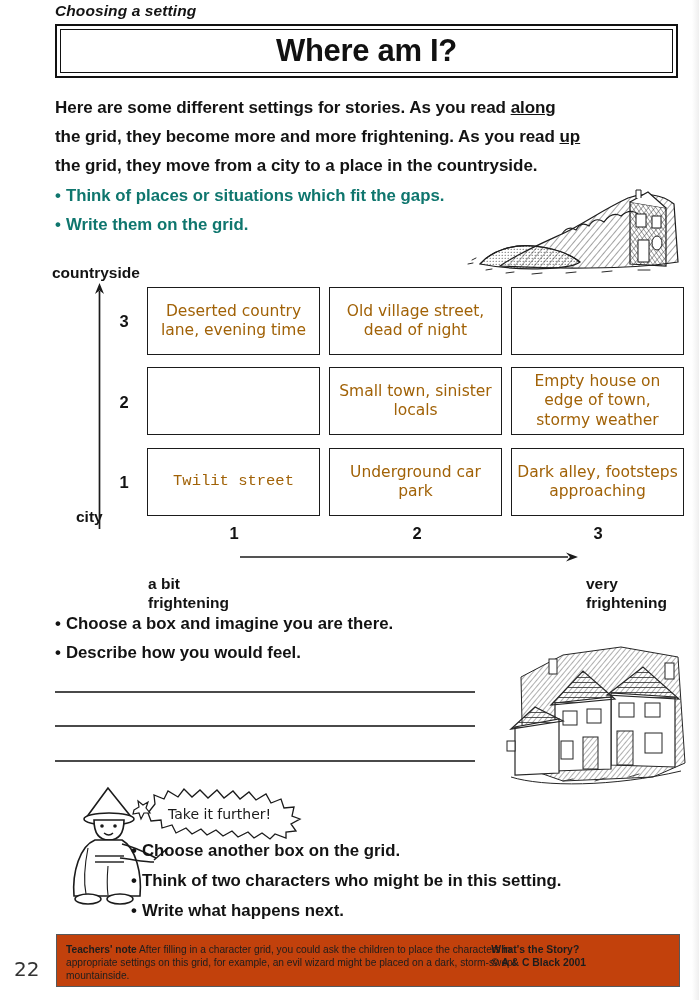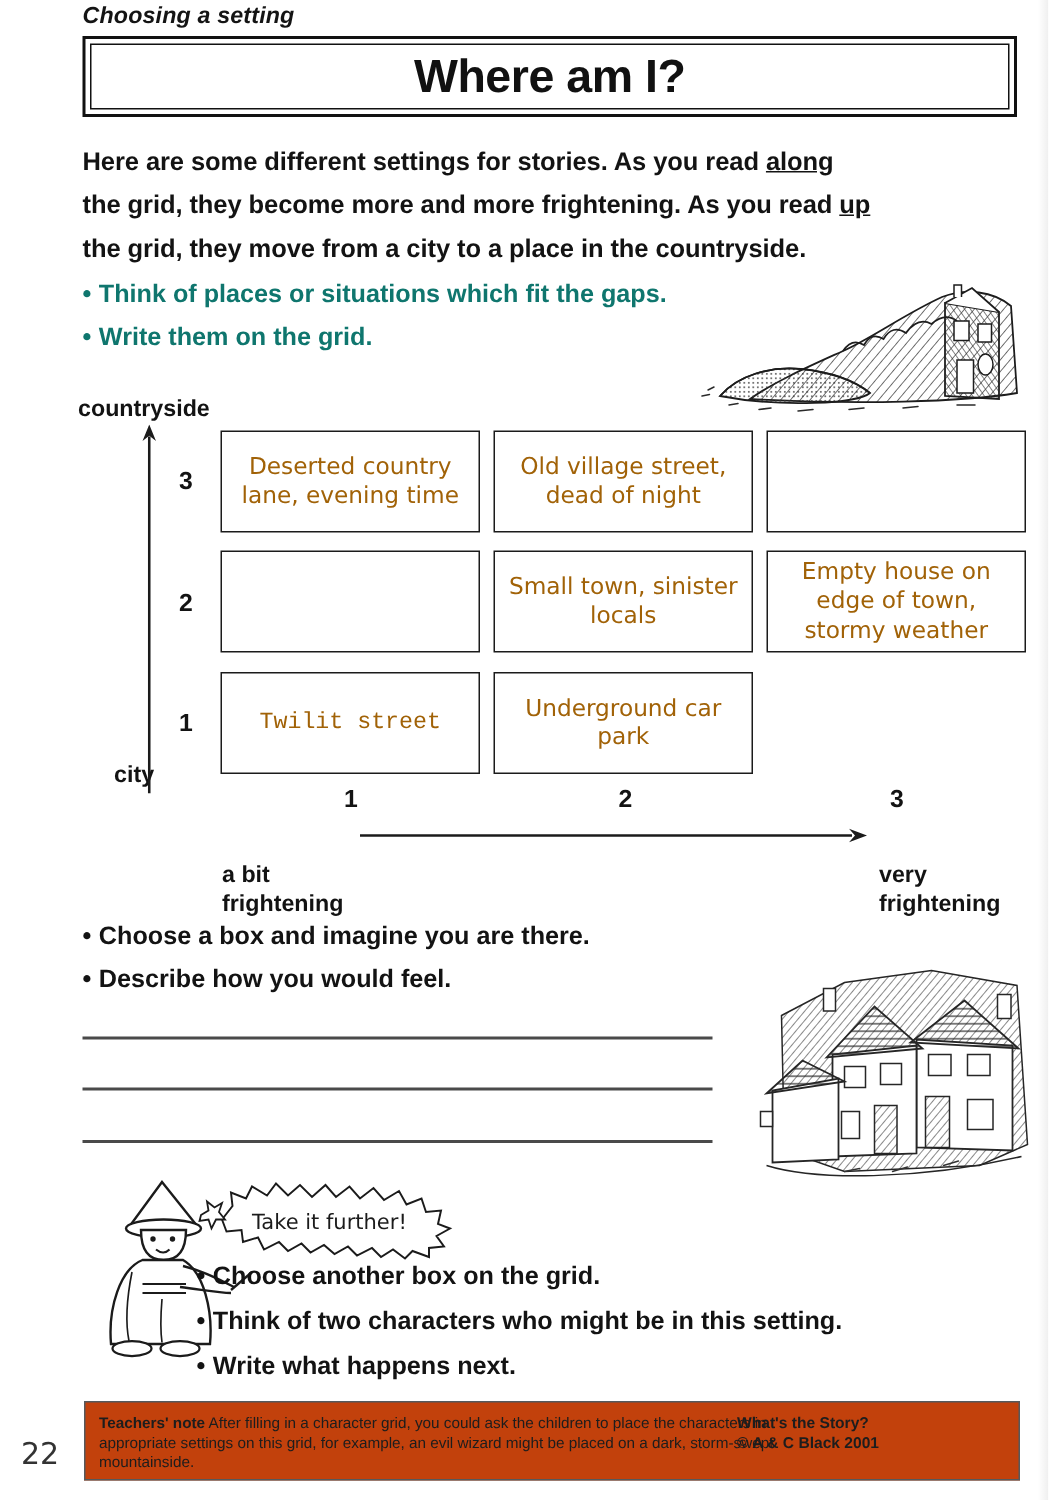--- a/index.html
+++ b/index.html
@@ -334,20 +334,21 @@
   <div class="cell" style="left:147px;  top:287px; width:173px; height:68px;">Deserted country lane, evening time</div>
   <div class="cell" style="left:329px;  top:287px; width:173px; height:68px;">Old village street, dead of night</div>
   <div class="cell" style="left:511px;  top:287px; width:173px; height:68px;"></div>
 
   <div class="cell" style="left:147px;  top:367px; width:173px; height:68px;"></div>
   <div class="cell" style="left:329px;  top:367px; width:173px; height:68px;">Small town, sinister locals</div>
   <div class="cell" style="left:511px;  top:367px; width:173px; height:68px;">Empty house on edge of town, stormy weather</div>
 
   <div class="cell" style="left:147px;  top:448px; width:173px; height:68px;font-family:Liberation Mono, monospace;">Twilit street</div>
   <div class="cell" style="left:329px;  top:448px; width:173px; height:68px;">Underground car park</div>
+  <div class="cell" style="left:511px;  top:448px; width:173px; height:68px;">Dark alley, footsteps approaching</div>
 
   <div class="col-num" id="colnum-1">1</div>
   <div class="col-num" id="colnum-2">2</div>
   <div class="col-num" id="colnum-3">3</div>
 
   <div class="scale-label" id="scale-left">
     <div>a bit</div>
     <div>frightening</div>
   </div>
   <div class="scale-label" id="scale-right">

